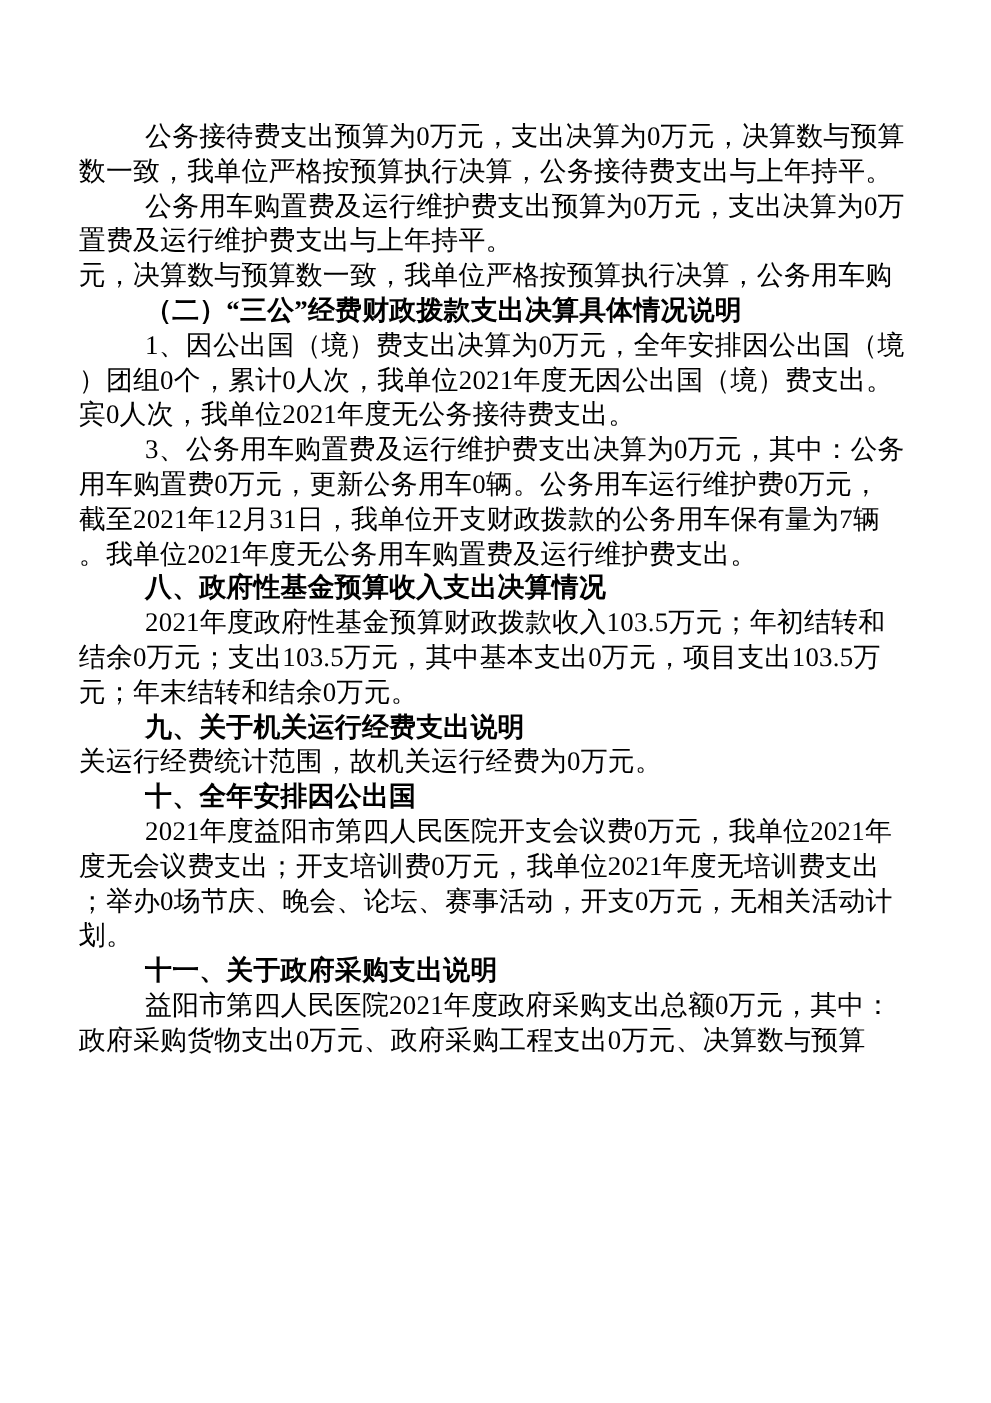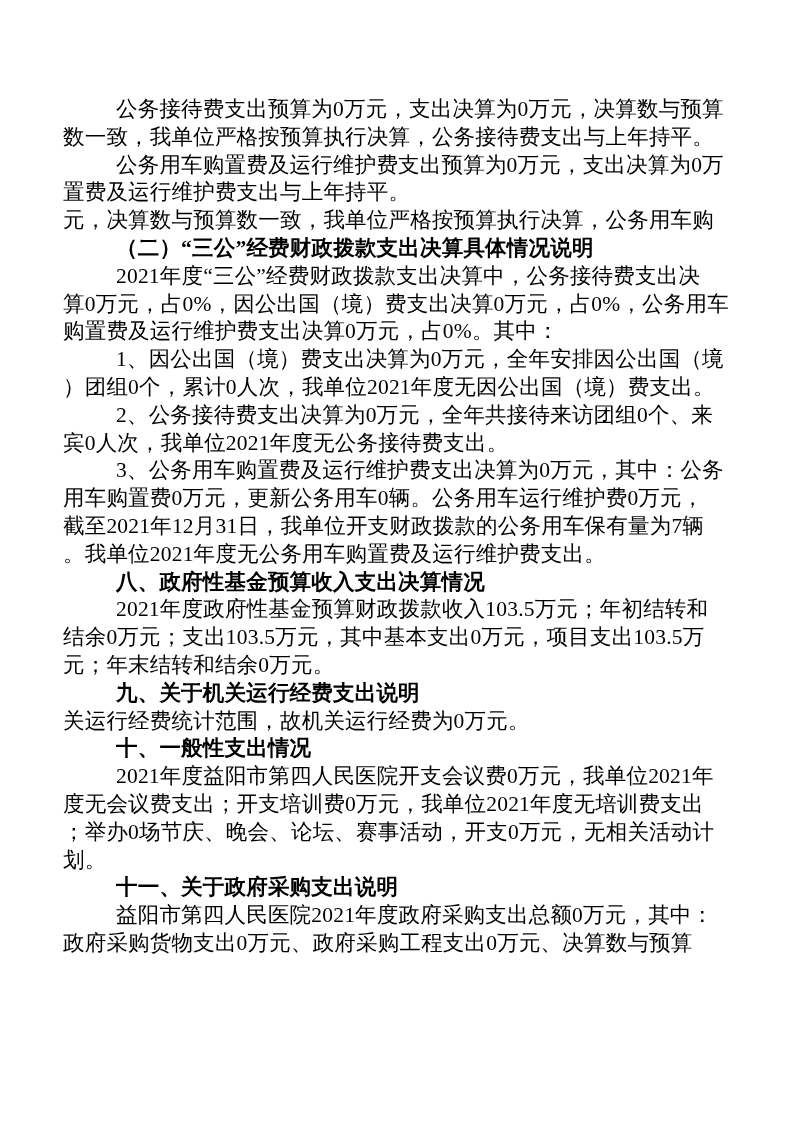--- a/index.html
+++ b/index.html
@@ -51,30 +51,24 @@
       </div>
       <div class="para body">
         <div class="line indent">公务用车购置费及运行维护费支出预算为0万元，支出决算为0万</div>
         <div class="line">置费及运行维护费支出与上年持平。</div>
         <div class="line">元，决算数与预算数一致，我单位严格按预算执行决算，公务用车购</div>
       </div>
       <div class="para heading">
         <div class="line indent">（二）“三公”经费财政拨款支出决算具体情况说明</div>
       </div>
       <div class="para body">
-        <div class="line indent">2021年度“三公”经费财政拨款支出决算中，公务接待费支出决</div>
-        <div class="line">算0万元，占0%，因公出国（境）费支出决算0万元，占0%，公务用车</div>
-        <div class="line">购置费及运行维护费支出决算0万元，占0%。其中：</div>
-      </div>
-      <div class="para body">
         <div class="line indent">1、因公出国（境）费支出决算为0万元，全年安排因公出国（境</div>
         <div class="line">）团组0个，累计0人次，我单位2021年度无因公出国（境）费支出。</div>
       </div>
       <div class="para body">
-        <div class="line indent">2、公务接待费支出决算为0万元，全年共接待来访团组0个、来</div>
         <div class="line">宾0人次，我单位2021年度无公务接待费支出。</div>
       </div>
       <div class="para body">
         <div class="line indent">3、公务用车购置费及运行维护费支出决算为0万元，其中：公务</div>
         <div class="line">用车购置费0万元，更新公务用车0辆。公务用车运行维护费0万元，</div>
         <div class="line">截至2021年12月31日，我单位开支财政拨款的公务用车保有量为7辆</div>
         <div class="line">。我单位2021年度无公务用车购置费及运行维护费支出。</div>
       </div>
       <div class="para heading">
         <div class="line indent">八、政府性基金预算收入支出决算情况</div>
@@ -84,21 +78,21 @@
         <div class="line">结余0万元；支出103.5万元，其中基本支出0万元，项目支出103.5万</div>
         <div class="line">元；年末结转和结余0万元。</div>
       </div>
       <div class="para heading">
         <div class="line indent">九、关于机关运行经费支出说明</div>
       </div>
       <div class="para body">
         <div class="line">关运行经费统计范围，故机关运行经费为0万元。</div>
       </div>
       <div class="para heading">
-        <div class="line indent">十、一般性支出情况</div>
+        <div class="line indent">十、全年安排因公出国</div>
       </div>
       <div class="para body">
         <div class="line indent">2021年度益阳市第四人民医院开支会议费0万元，我单位2021年</div>
         <div class="line">度无会议费支出；开支培训费0万元，我单位2021年度无培训费支出</div>
         <div class="line">；举办0场节庆、晚会、论坛、赛事活动，开支0万元，无相关活动计</div>
         <div class="line">划。</div>
       </div>
       <div class="para heading">
         <div class="line indent">十一、关于政府采购支出说明</div>
       </div>

